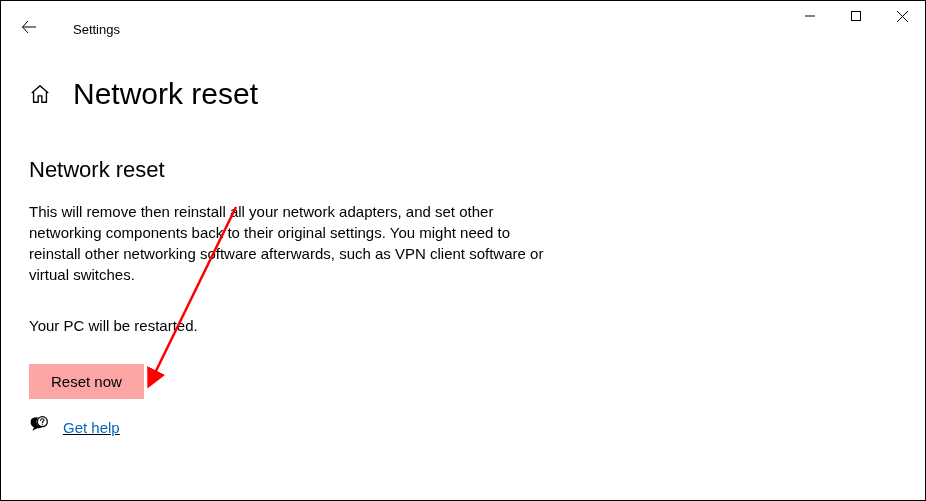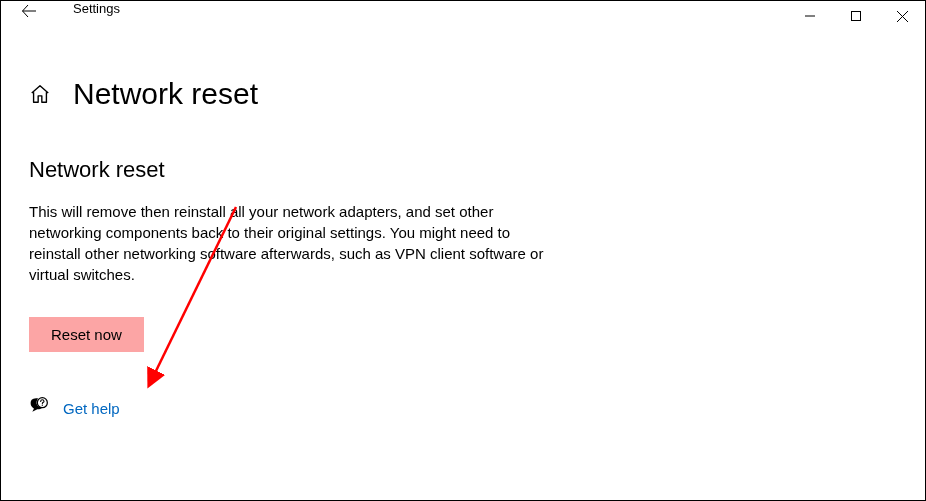--- a/index.html
+++ b/index.html
@@ -11,21 +11,21 @@
       font-family: "Segoe UI", -apple-system, BlinkMacSystemFont, sans-serif;
       background: #fff;
       width: 926px;
       height: 501px;
       border: 1px solid #000;
       position: relative;
       overflow: hidden;
     }
     .titlebar {
       display: flex;
-      align-items: flex-start;
+      align-items: flex-end;
       height: 36px;
       padding-left: 18px;
       position: relative;
     }
     .titlebar .back {
       width: 20px;
       height: 20px;
       display: flex;
       align-items: center;
       justify-content: center;
@@ -93,21 +93,22 @@
       font-size: 15px;
       font-family: inherit;
       padding: 9px 22px;
       cursor: pointer;
       color: #000;
     }
     .help-row {
       display: flex;
       align-items: center;
       gap: 14px;
-      margin-top: 44px;
+      margin-top: 16px;
+      text-decoration: underline;
     }
     .help-link {
       color: #0067c0;
       font-size: 15px;
       text-decoration: none;
       cursor: pointer;
     }
     .annotation-arrow {
       position: absolute;
       pointer-events: none;
@@ -151,20 +152,21 @@
         <path d="M3 11 L12 3 L21 11 M5 10 L5 21 L10 21 L10 14 L14 14 L14 21 L19 21 L19 10" stroke="#000" stroke-width="1.5" fill="none" stroke-linejoin="round"></path>
       </svg>
     </span>
     <h1 class="page-title">Network reset</h1>
   </div>
 
   <h2 class="section-heading">Network reset</h2>
 
   <p class="description">This will remove then reinstall all your network adapters, and set other networking components back to their original settings. You might need to reinstall other networking software afterwards, such as VPN client software or virtual switches.</p>
 
+  <p class="restart-note">Your PC will be restarted.</p>
 
   <button class="reset-button">Reset now</button>
 
   <div class="help-row">
     <span>
       <svg width="20" height="20" viewBox="0 0 24 24">
         <path d="M4 4 C4 4 2 5 2 9 C2 13 6 15 6 15 L4 19 L10 16 C10 16 14 16 16 14 C12 14 9 11 9 8 C9 5 11 3 11 3 C7 2 4 4 4 4 Z" fill="#000"></path>
         <circle cx="16" cy="8" r="6" stroke="#000" stroke-width="1.5" fill="#fff"></circle>
         <path d="M14 6.5 C14 5 15 4.5 16 4.5 C17 4.5 18 5 18 6.5 C18 7.5 16 7.7 16 9" stroke="#000" stroke-width="1.3" fill="none" stroke-linecap="round"></path>
         <circle cx="16" cy="11" r="0.8" fill="#000"></circle>

